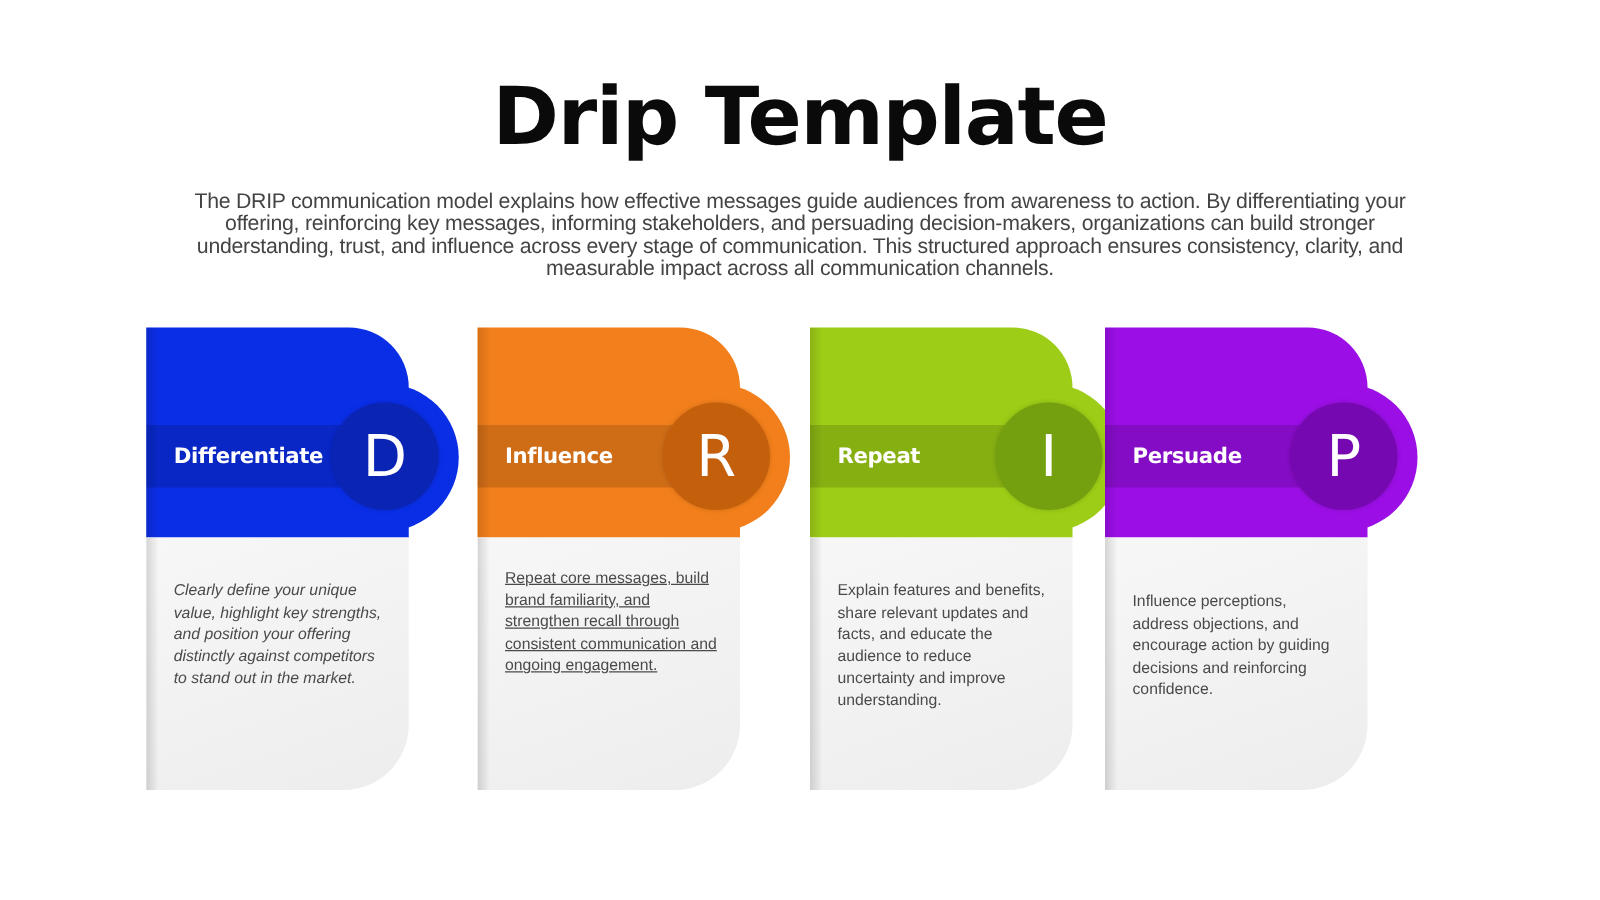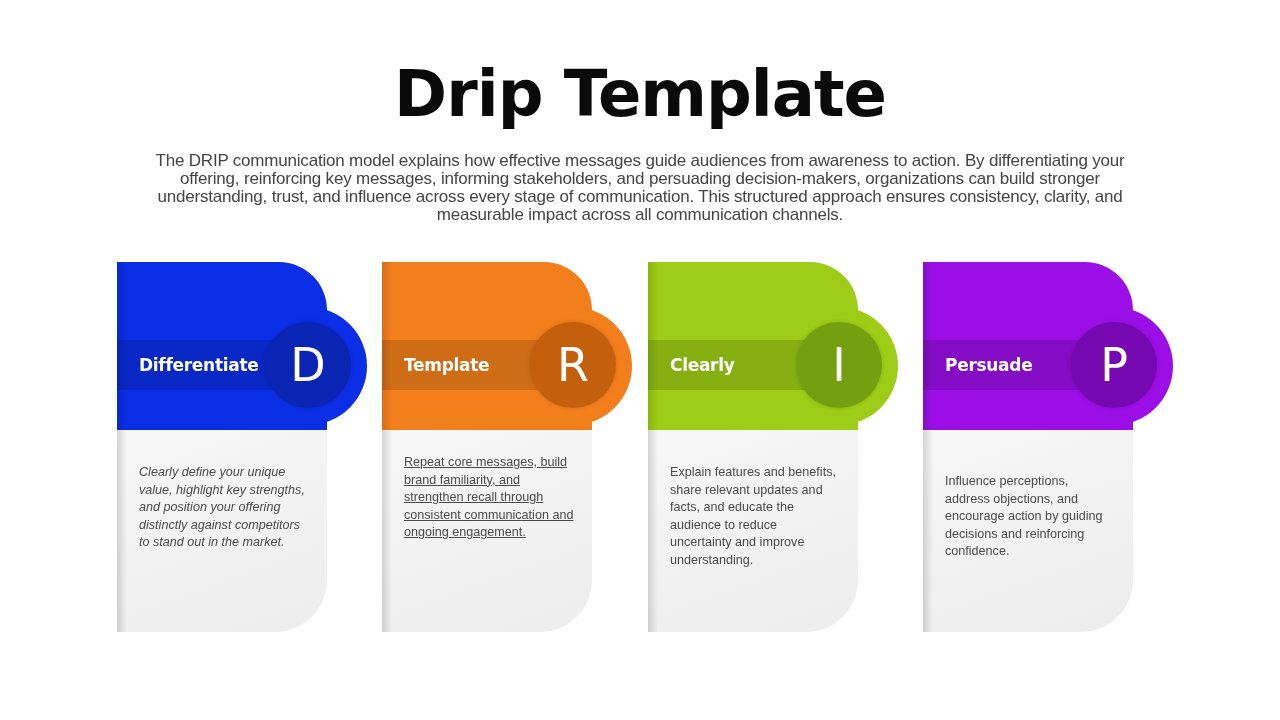--- a/index.html
+++ b/index.html
@@ -81,43 +81,43 @@
   </div>
   <div class="desc" style="top:202px;font-style:italic;">Clearly define your unique value, highlight key strengths, and position your offering distinctly against competitors to stand out in the market.</div>
 </div>
 
 <div class="card" style="left:382px;">
   <div class="outer-circle" style="background:#f27f1b;"></div>
   <div class="header" style="background:#f27f1b;">
     <div class="shade-left"></div>
     <div class="band"></div>
   </div>
-  <div class="label">Template</div>
+  <div class="label">Influence</div>
   <div class="inner-circle" style="background:#c45f0c;">R</div>
   <div class="body">
     <div class="shade-left"></div>
   </div>
   <div class="desc" style="top:192px;text-decoration:underline;">Repeat core messages, build brand familiarity, and strengthen recall through consistent communication and ongoing engagement.</div>
 </div>
 
 <div class="card" style="left:648px;">
   <div class="outer-circle" style="background:#9dcd16;"></div>
   <div class="header" style="background:#9dcd16;">
     <div class="shade-left"></div>
     <div class="band"></div>
   </div>
-  <div class="label">Clearly</div>
+  <div class="label">Repeat</div>
   <div class="inner-circle" style="background:#74a010;">I</div>
   <div class="body">
     <div class="shade-left"></div>
   </div>
   <div class="desc" style="top:202px;">Explain features and benefits, share relevant updates and facts, and educate the audience to reduce uncertainty and improve understanding.</div>
 </div>
 
-<div class="card" style="left:923px;">
+<div class="card" style="left:884px;">
   <div class="outer-circle" style="background:#9b0fe6;"></div>
   <div class="header" style="background:#9b0fe6;">
     <div class="shade-left"></div>
     <div class="band"></div>
   </div>
   <div class="label">Persuade</div>
   <div class="inner-circle" style="background:#7508b0;">P</div>
   <div class="body">
     <div class="shade-left"></div>
   </div>

